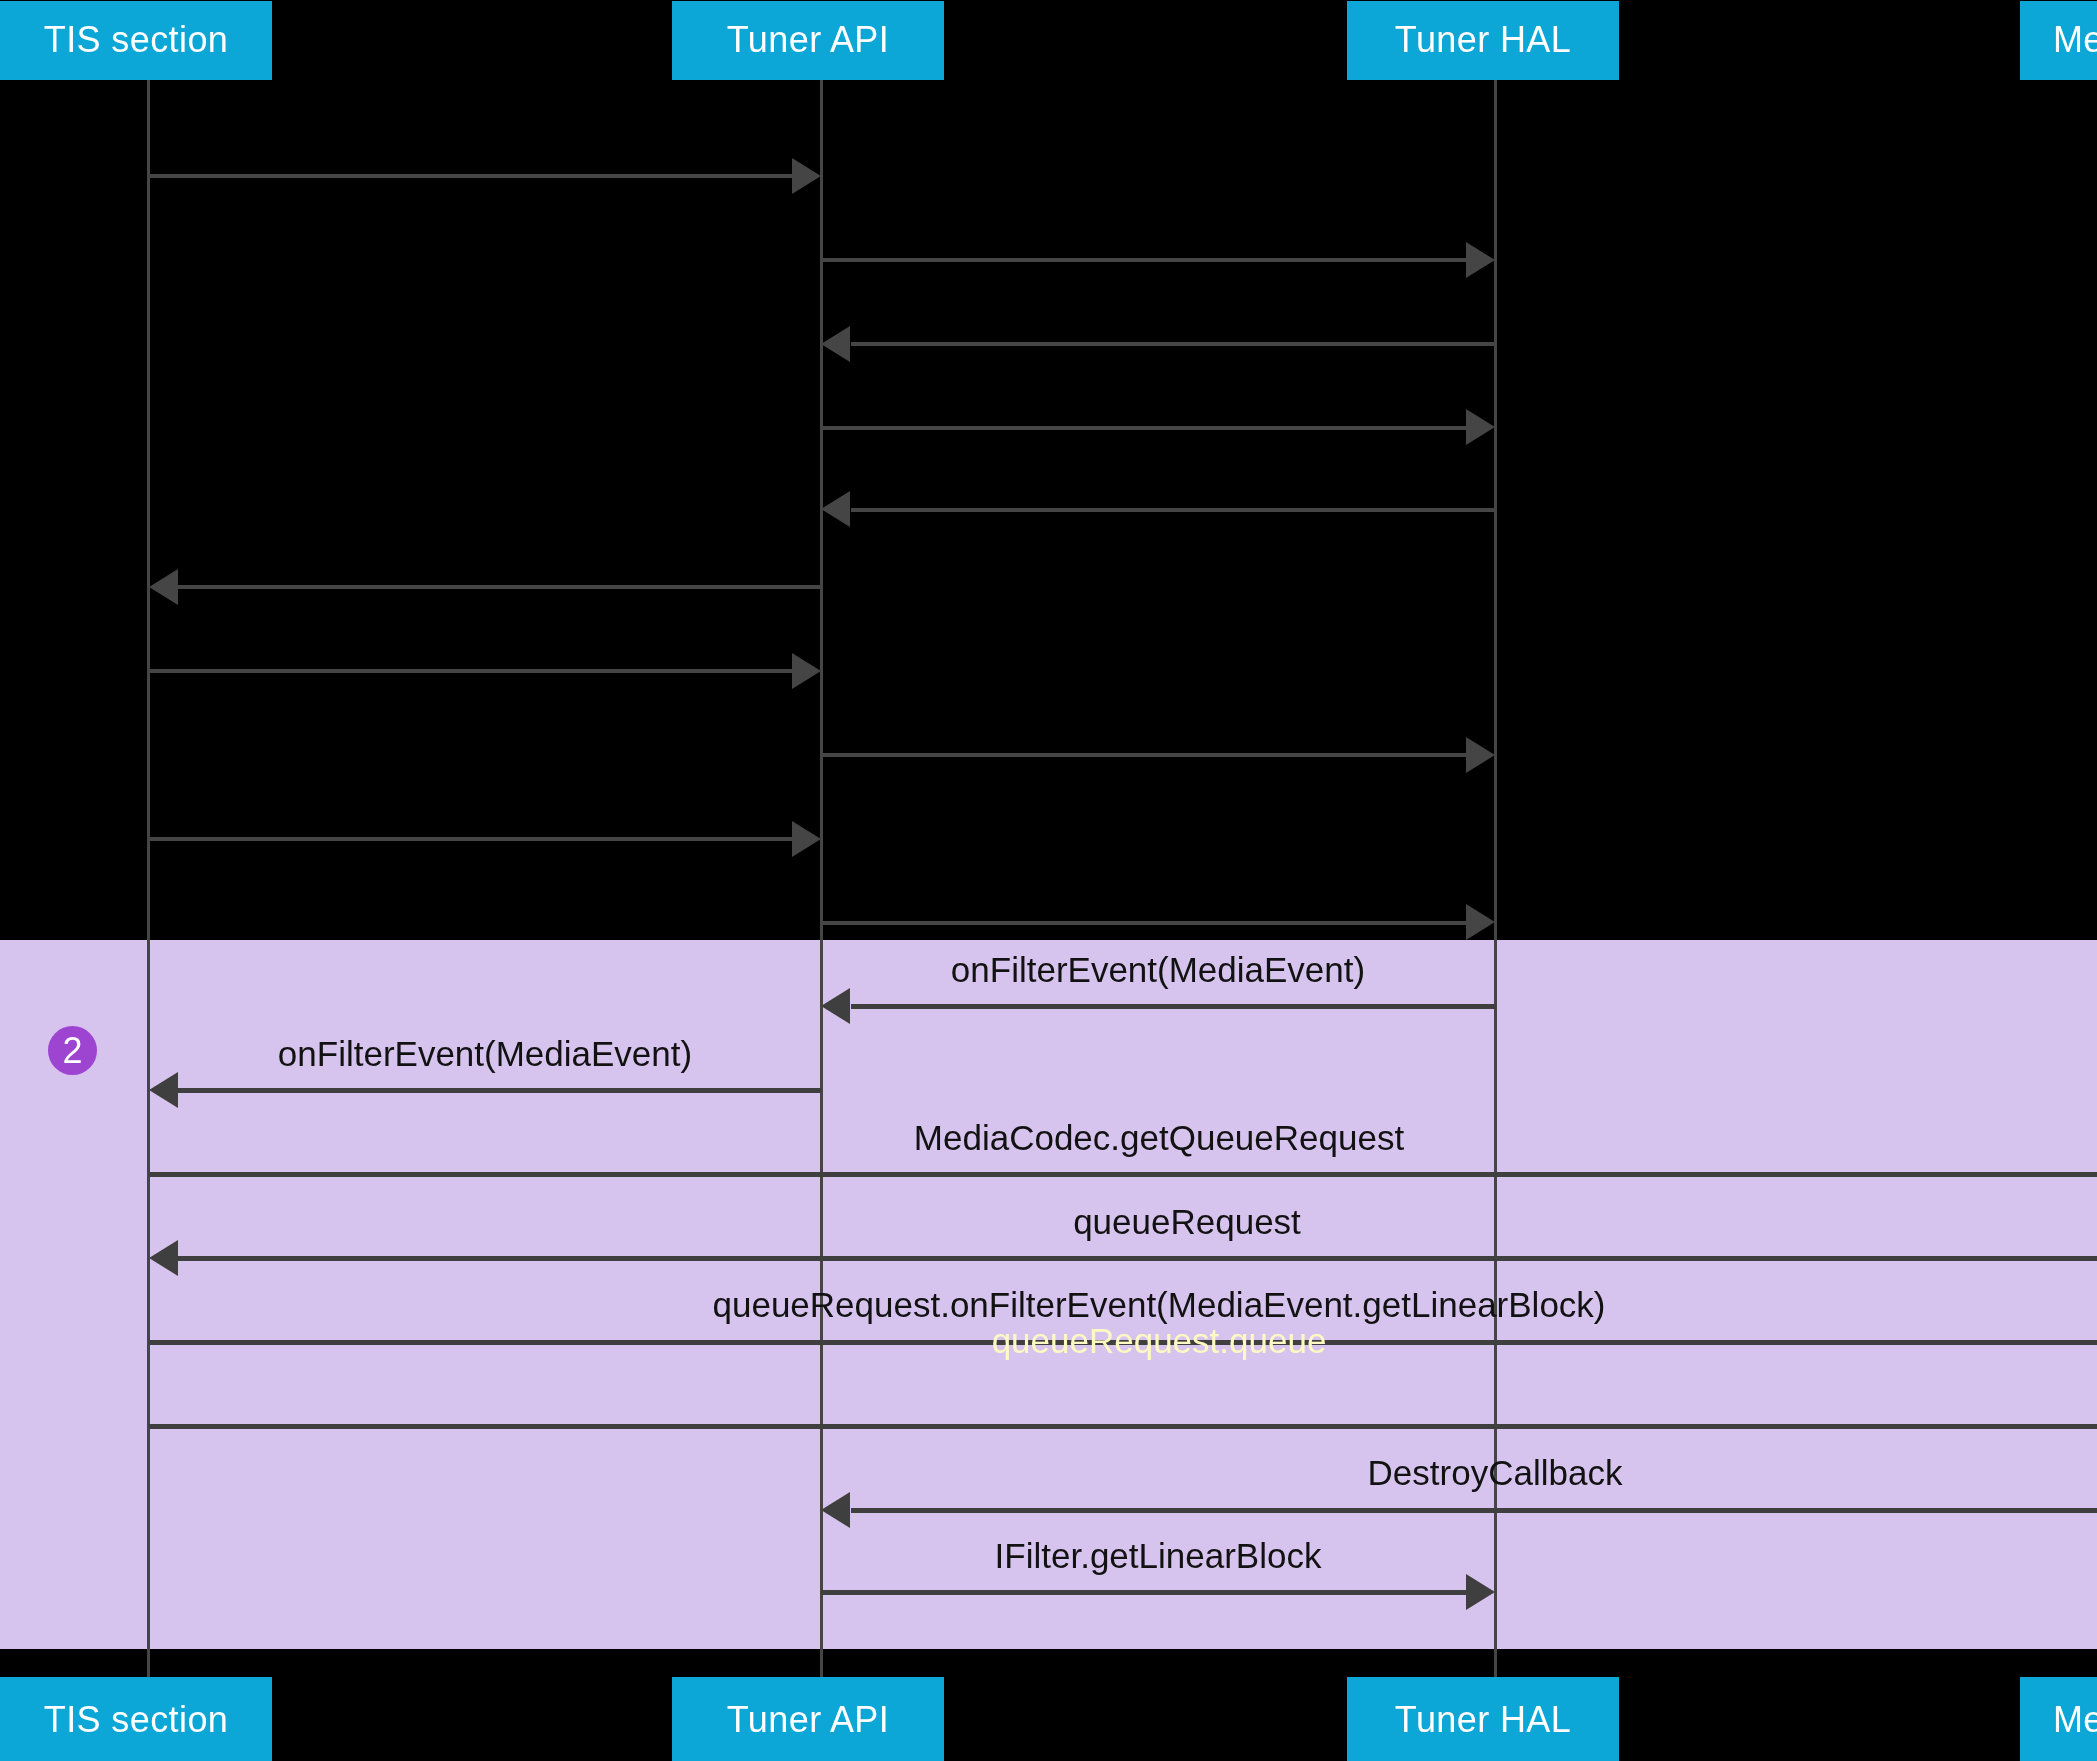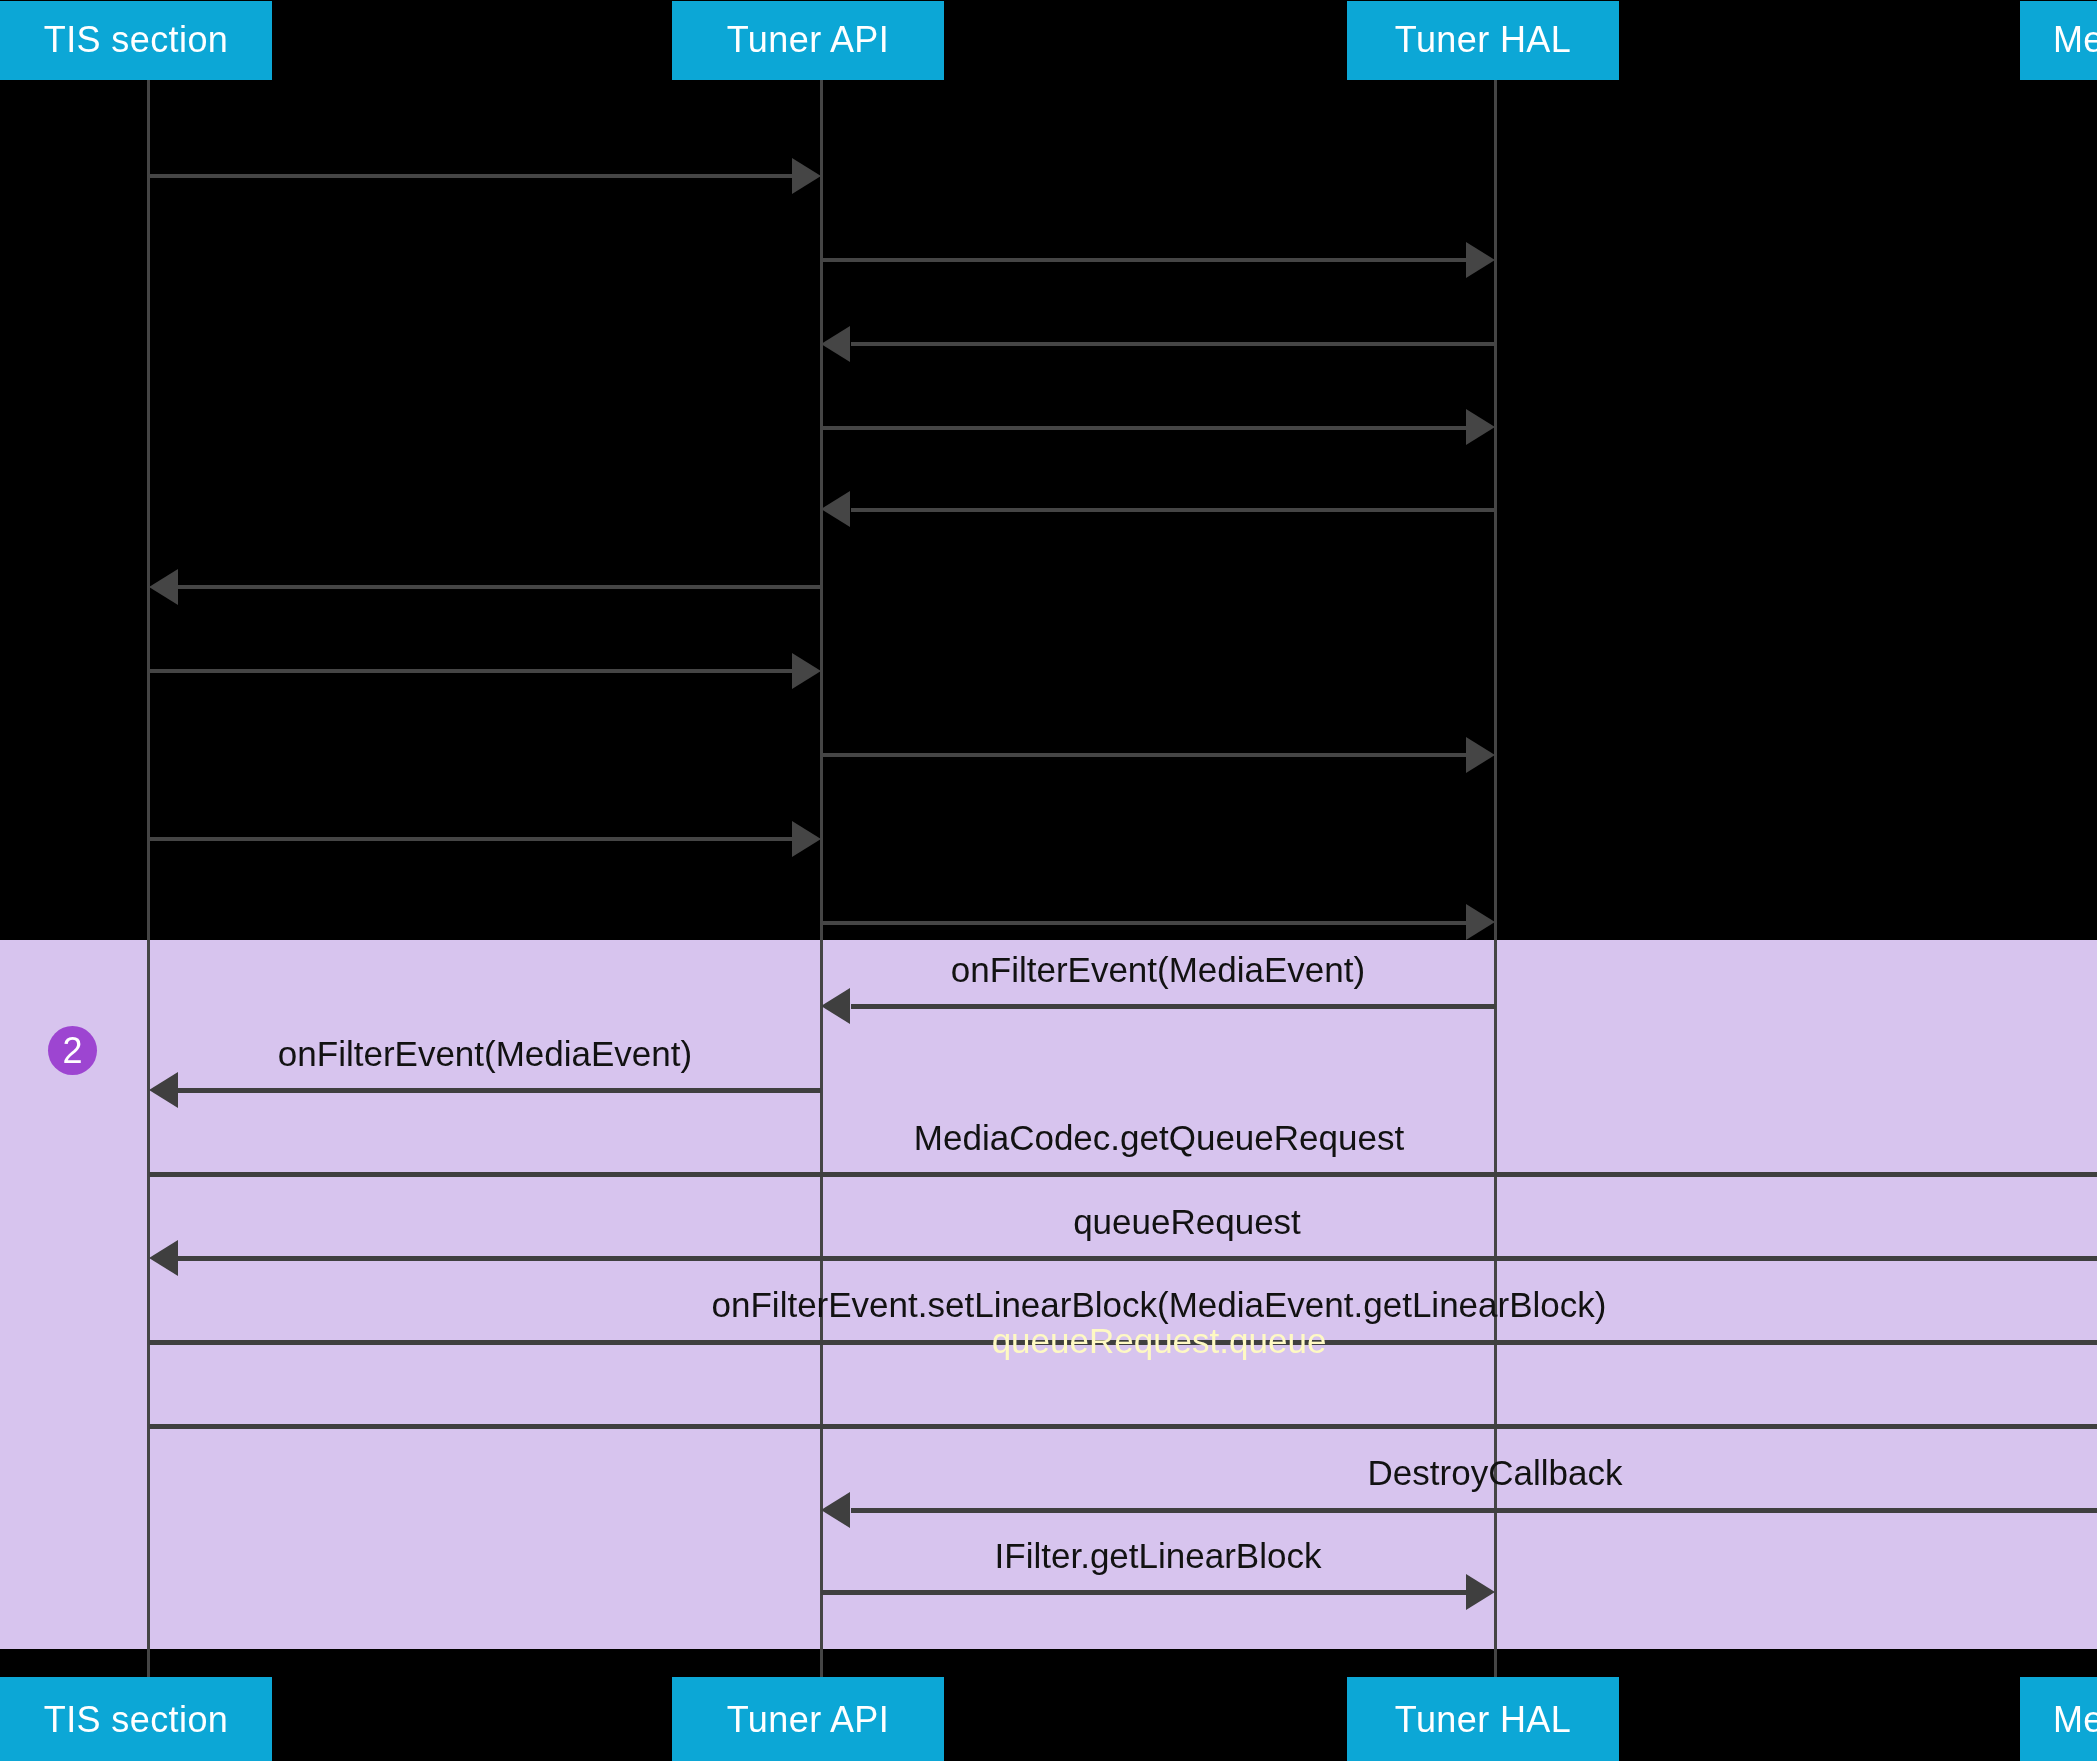--- a/index.html
+++ b/index.html
@@ -55,21 +55,21 @@
     <div class="msg-label" style="left: 1158px; top: 949px; color: rgb(18, 18, 18);">onFilterEvent(MediaEvent)</div>
     <div class="msg-line" style="left: 178px; top: 1088px; width: 643px; background: rgb(63, 63, 63);"></div>
     <div class="msg-head" style="left: 149px; top: 1072px; border-right: 29px solid rgb(63, 63, 63);"></div>
     <div class="msg-label" style="left: 485px; top: 1033px; color: rgb(18, 18, 18);">onFilterEvent(MediaEvent)</div>
     <div class="msg-line" style="left: 149px; top: 1172px; width: 1990px; background: rgb(63, 63, 63);"></div>
     <div class="msg-label" style="left: 1159px; top: 1117px; color: rgb(18, 18, 18);">MediaCodec.getQueueRequest</div>
     <div class="msg-line" style="left: 178px; top: 1256px; width: 1990px; background: rgb(63, 63, 63);"></div>
     <div class="msg-head" style="left: 149px; top: 1240px; border-right: 29px solid rgb(63, 63, 63);"></div>
     <div class="msg-label" style="left: 1159px; top: 1201px; color: rgb(18, 18, 18); margin-left: 28px;">queueRequest</div>
     <div class="msg-line" style="left: 149px; top: 1340px; width: 1990px; background: rgb(63, 63, 63);"></div>
-    <div class="msg-label" style="left: 1159px; top: 1284px; color: rgb(18, 18, 18);">onFilterEvent.setLinearBlock(MediaEvent.getLinearBlock)</div>
+    <div class="msg-label" style="left: 1159px; top: 1284px; color: rgb(18, 18, 18);">queueRequest.onFilterEvent(MediaEvent.getLinearBlock)</div>
     <div class="msg-line" style="left: 149px; top: 1424px; width: 1990px; background: rgb(63, 63, 63);"></div>
     <div class="msg-label" style="left: 1159px; top: 1320px; color: #fef9c3;">queueRequest.queue</div>
     <div class="msg-line" style="left: 851px; top: 1508px; width: 1318px; background: rgb(63, 63, 63);"></div>
     <div class="msg-head" style="left: 821px; top: 1492px; border-right: 29px solid rgb(63, 63, 63);"></div>
     <div class="msg-label" style="left: 1495px; top: 1452px; color: rgb(18, 18, 18);">DestroyCallback</div>
     <div class="msg-line" style="left: 821px; top: 1590px; width: 645px; background: rgb(63, 63, 63);"></div>
     <div class="msg-head" style="left: 1466px; top: 1574px; border-left: 29px solid rgb(63, 63, 63);"></div>
     <div class="msg-label" style="left: 1158px; top: 1535px; color: rgb(18, 18, 18);">IFilter.getLinearBlock</div>
     <div class="badge" style="left: 48px; top: 1026px; width: 49px; height: 49px; background: rgb(157, 69, 209); color: rgb(255, 255, 255);">2</div>
     <div class="actor-box" style="left: 0px; top: 0.8px; height: 79px; background: rgb(12, 167, 214); color: rgb(255, 255, 255);">

